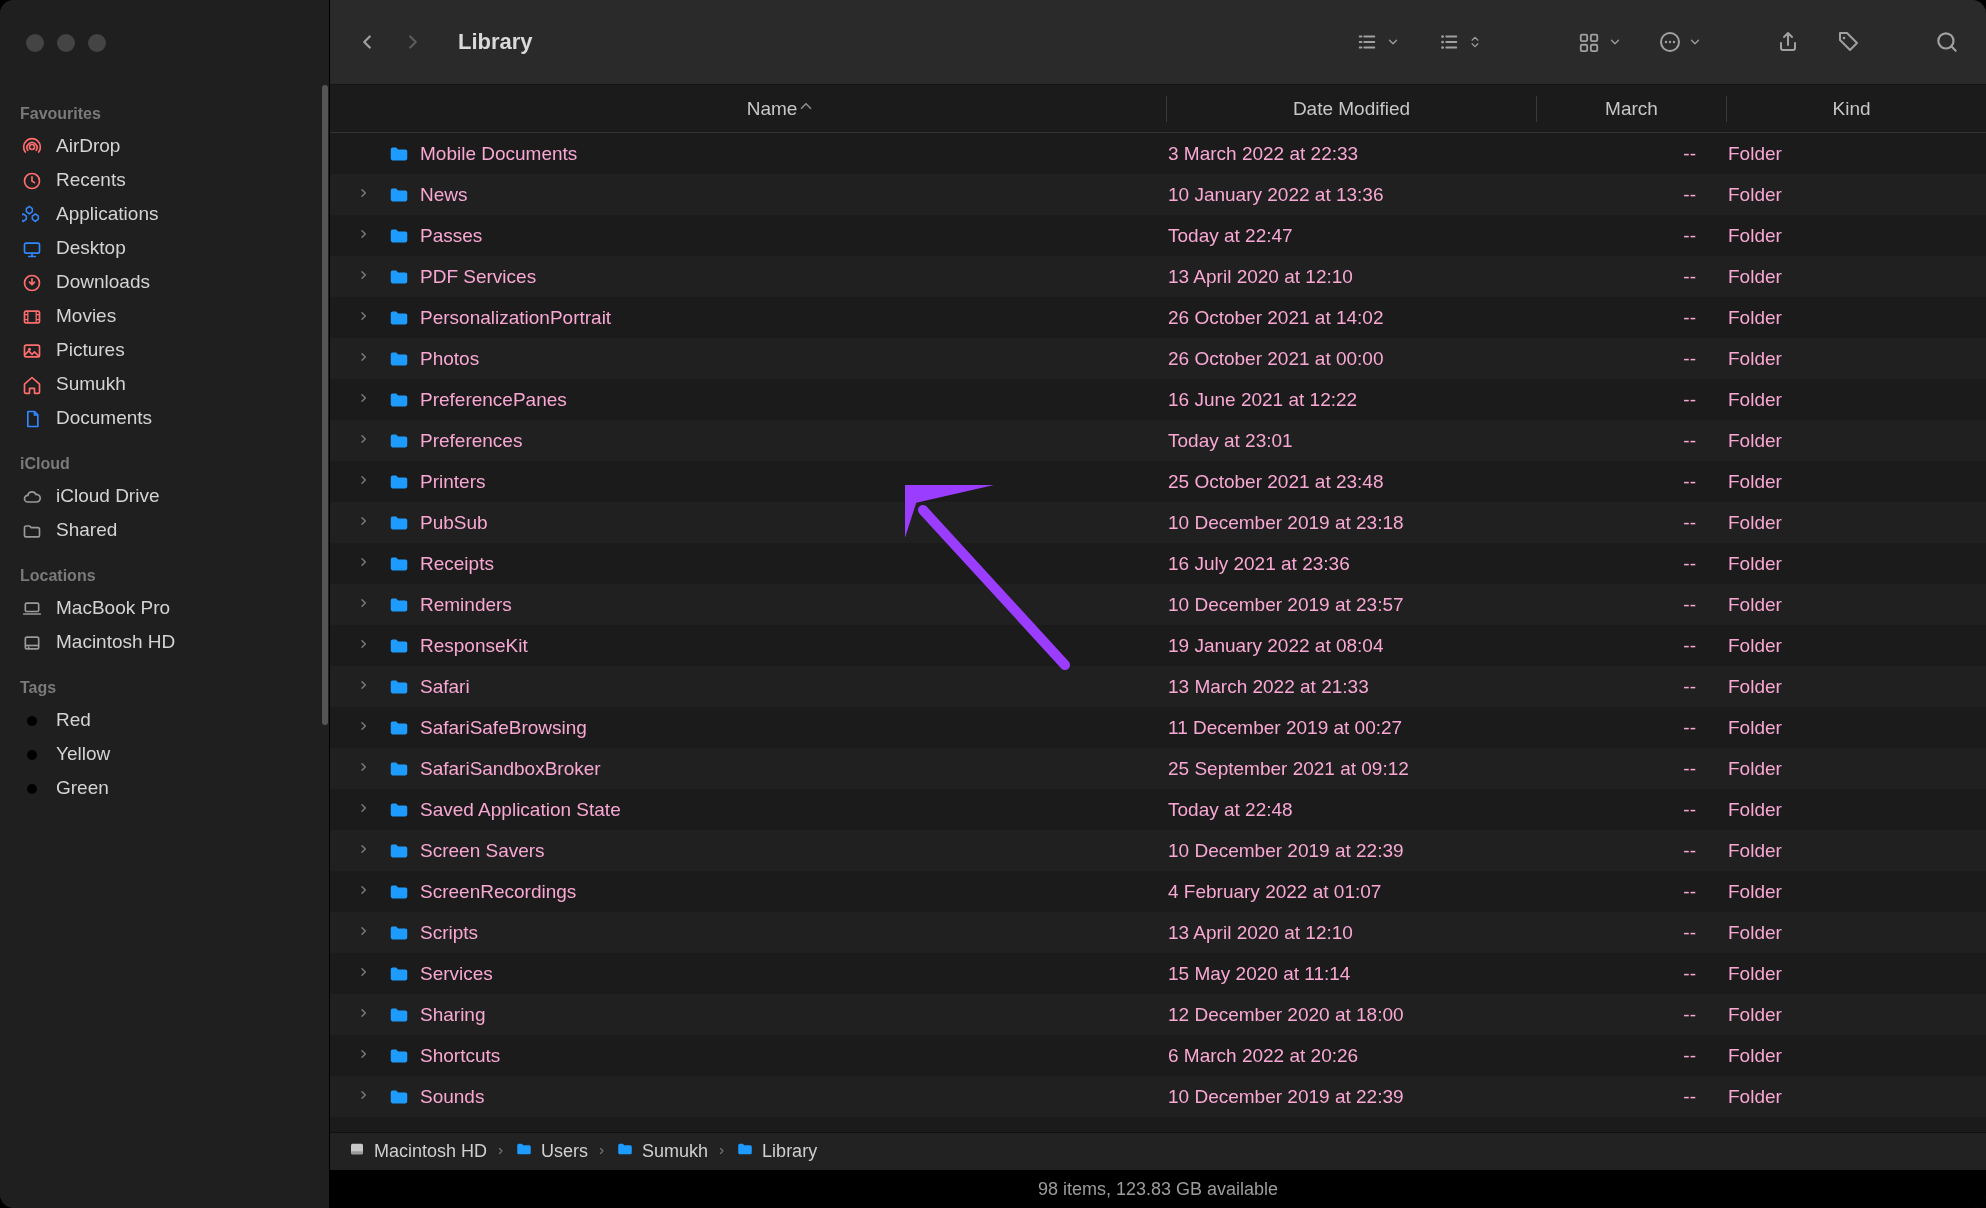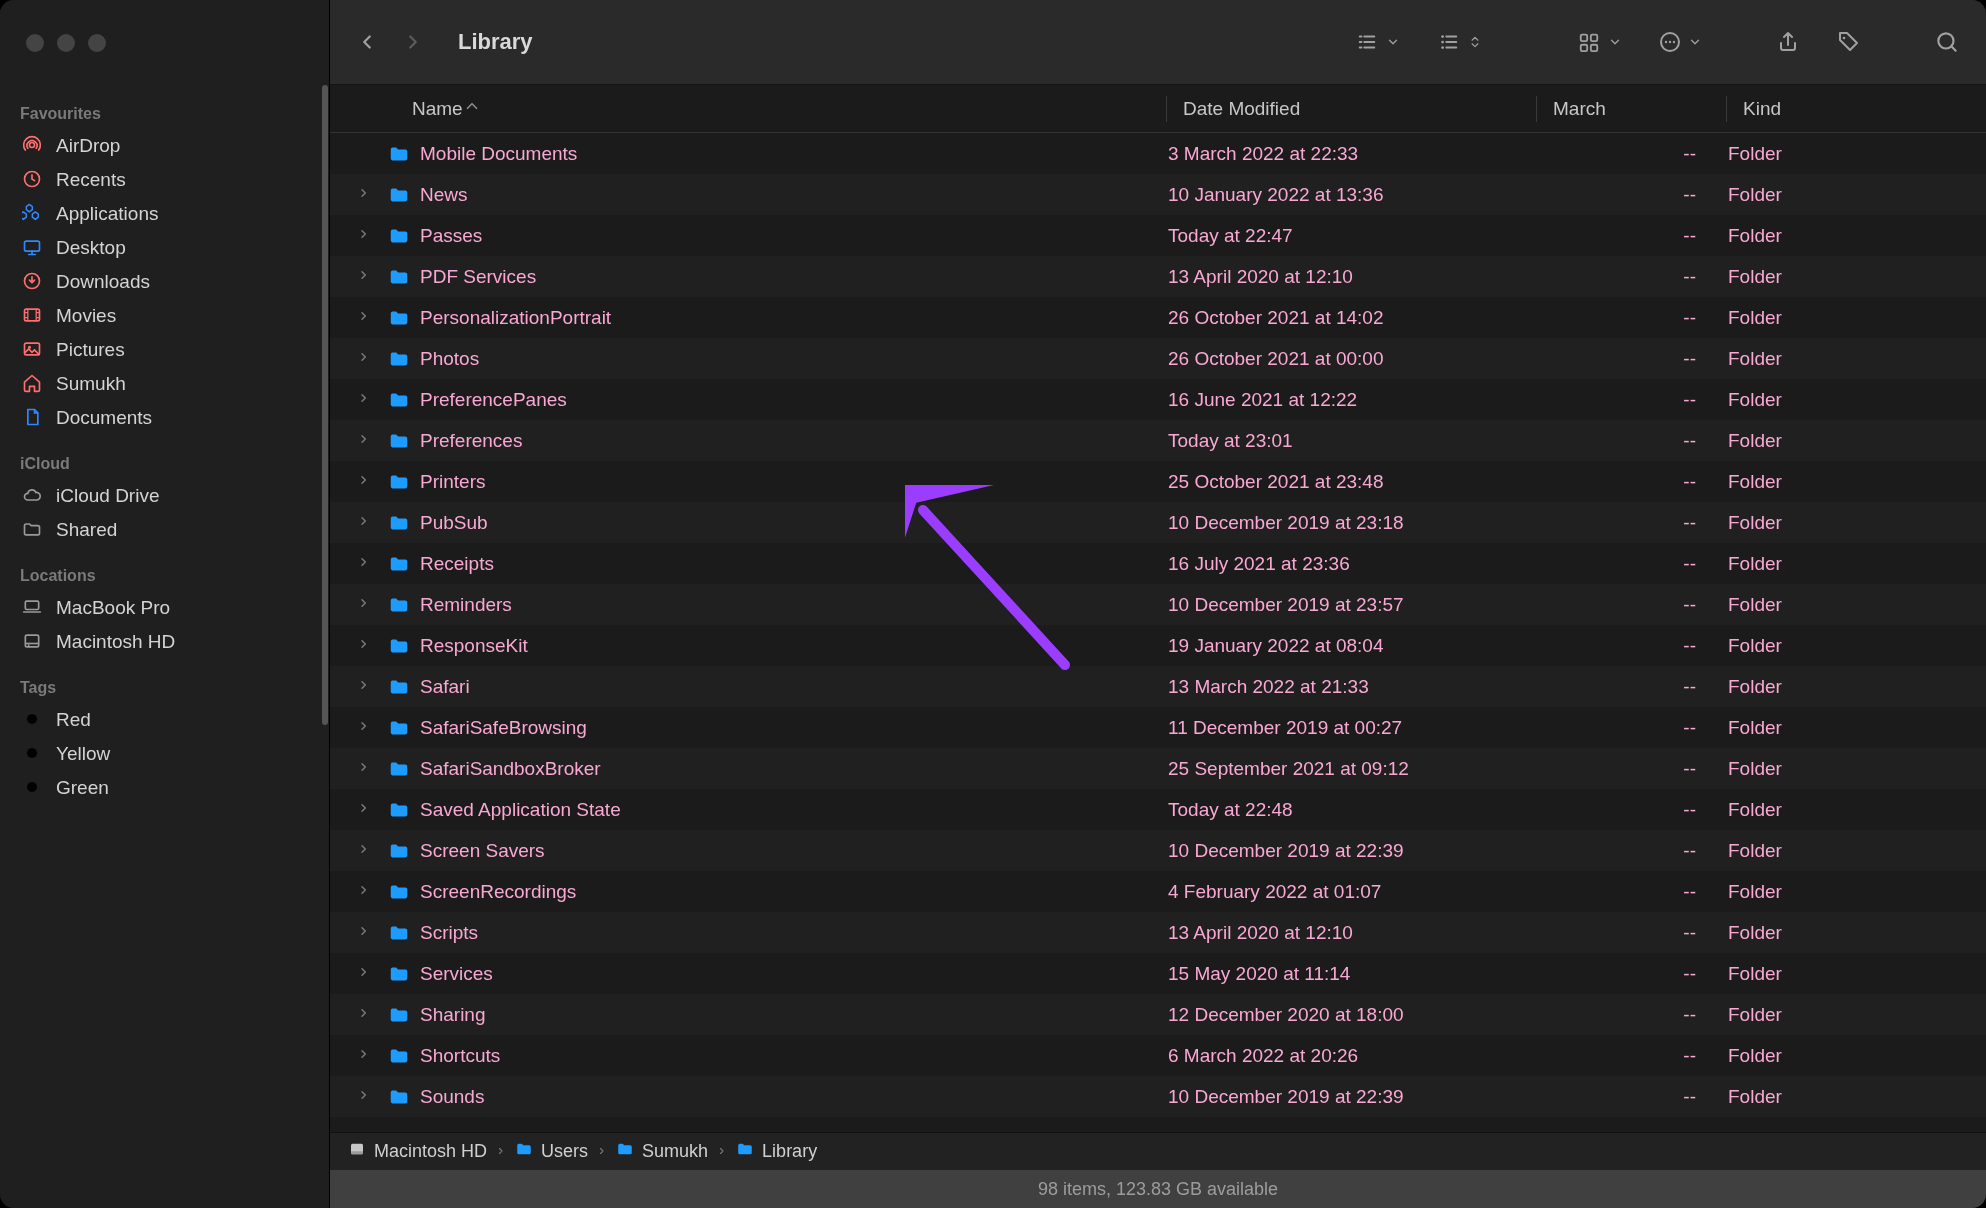--- a/index.html
+++ b/index.html
@@ -60,21 +60,21 @@
 
   .section-header {
     font-size: 16px;
     font-weight: 600;
     color: #7a7a7a;
     padding: 20px 0 6px 20px;
   }
   ul.side-list { list-style: none; }
   li.side-item {
     display: flex;
-    align-items: flex-start;
+    align-items: flex-end;
     gap: 12px;
     padding: 6px 0 6px 20px;
     font-size: 19px;
     color: #d4d4d4;
   }
   li.side-item .icon { width: 24px; display: flex; justify-content: center; color: #2f88ff; }
 
   
   .toolbar {
     display: flex;
@@ -108,21 +108,21 @@
   .header-row {
     display: grid;
     grid-template-columns: 1fr 370px 190px 250px;
     align-items: center;
     background: #1b1b1b;
     color: #c7c7c7;
     font-size: 19px;
     border-bottom: 1px solid #333;
     padding-right: 10px;
   }
-  .header-row .col { padding: 0 16px; border-left: 1px solid #3a3a3a; height: 26px; display:flex; align-items:center; justify-content:flex-start;}
+  .header-row .col { padding: 0 16px; border-left: 1px solid #3a3a3a; height: 26px; display:flex; align-items:center; justify-content:center;}
   .header-row .col.name { padding-left: 82px; border-left: none; }
 
   .rows {
     overflow: hidden;
     position: relative;
   }
   .row {
     display: grid;
     grid-template-columns: 1fr 370px 190px 250px;
     height: 41px;
@@ -151,21 +151,21 @@
     color: #d0d0d0;
   }
   .pathbar .sep { color: #777; }
   .pathbar .pseg { display:flex; align-items:center; gap:8px;}
 
   .statusbar {
     grid-column: 2;
     display: flex; justify-content: center; align-items: center;
     font-size: 18px;
     color: #9c9c9c;
-    background: #404040;
+    background: #000000;
   }
 
   
   .arrow {
     position: absolute;
     left: 575px; top: 400px;
     pointer-events: none;
   }
 </style>
 </head>

